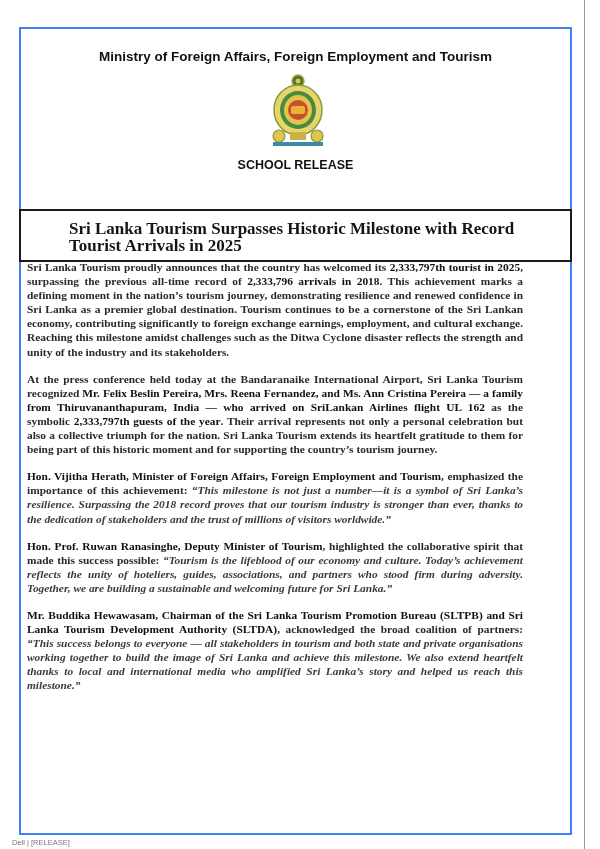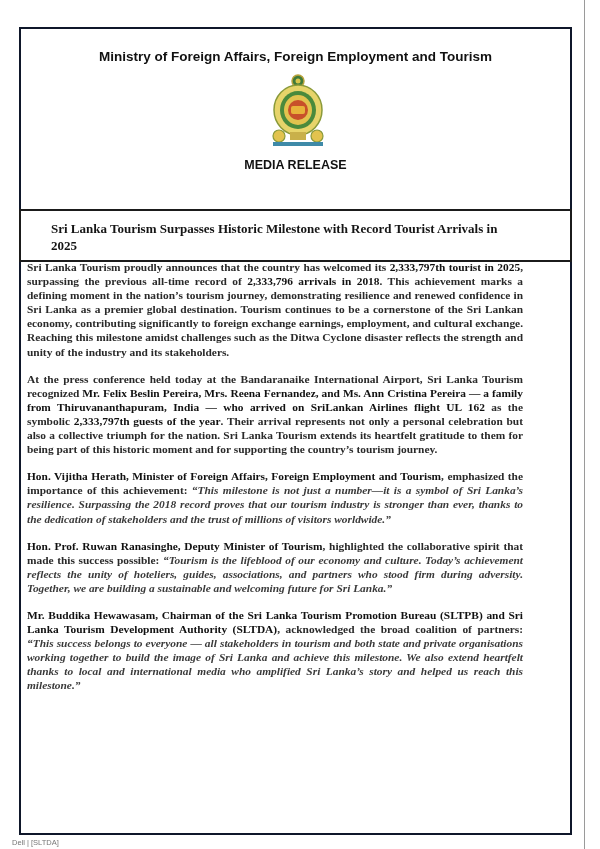--- a/index.html
+++ b/index.html
@@ -8,21 +8,21 @@
       background: #ffffff; position: relative;
       font-family: "Liberation Serif", serif;
       color: #1a1a1a;
     }
     .page-edge {
       position: absolute; left: 584px; top: 0; width: 1px; height: 849px;
       background: #9a9a9a;
     }
     .outer-box {
       position: absolute; left: 19px; top: 27px; width: 553px; height: 808px;
-      border: 2px solid #0f172a; box-sizing: border-box;
+      border: 2px solid #3b82f6; box-sizing: border-box;
     }
     .ministry {
       position: absolute; left: 0; right: 0; top: 20px;
       text-align: center;
       font-family: "Liberation Sans", sans-serif; font-weight: bold;
       font-size: 13.5px; color: #111;
     }
     .emblem {
       position: absolute; left: 244px; top: 43px; width: 66px; height: 76px;
     }
@@ -30,23 +30,23 @@
       position: absolute; left: 0; right: 0; top: 129px;
       text-align: center;
       font-family: "Liberation Sans", sans-serif; font-weight: bold;
       font-size: 12.5px; color: #111;
     }
     .title-box {
       position: absolute; left: -2px; top: 180px; width: 553px; height: 53px;
       border: 2px solid #1b1b1b; box-sizing: border-box;
     }
     .headline {
-      position: absolute; left: 30px; top: 9px; width: 470px;
+      position: absolute; left: 48px; top: 9px; width: 470px;
       font-family: "Liberation Serif", serif; font-weight: bold;
-      font-size: 13px; line-height: 17px; color: #151515;
+      font-size: 17px; line-height: 17px; color: #151515;
     }
     .body-text {
       position: absolute; left: 27px; top: 260px; width: 496px;
       font-size: 11.4px; line-height: 14.1px; text-align: justify;
       color: #2a2a2a;
     }
     .body-text p { margin: 0 0 13px 0; font-weight: bold; }
     .body-text b { color: #111; }
     .body-text i { color: #3a3a3a; }
     .footer {
@@ -69,28 +69,28 @@
     <ellipse cx="33" cy="38" rx="18" ry="19" fill="#4a8a3c"></ellipse>
     <ellipse cx="33" cy="38" rx="14" ry="15" fill="#e2c34e"></ellipse>
     <circle cx="33" cy="38" r="10" fill="#c8502a"></circle>
     <rect x="26" y="34" width="14" height="8" rx="2" fill="#e8b23a"></rect>
     <circle cx="14" cy="64" r="6" fill="#e2c34e" stroke="#8a9a3a" stroke-width="1.2"></circle>
     <circle cx="52" cy="64" r="6" fill="#e2c34e" stroke="#8a9a3a" stroke-width="1.2"></circle>
     <rect x="25" y="60" width="16" height="8" fill="#c9b04a"></rect>
     <rect x="8" y="70" width="50" height="4" fill="#3e8aa8"></rect>
   </svg>
 
-  <div class="release">MEDIA RELEASE</div>
+  <div class="release">SCHOOL RELEASE</div>
 
   <div class="title-box">
     <div class="headline">Sri Lanka Tourism Surpasses Historic Milestone with Record Tourist Arrivals in 2025</div>
   </div>
 </div>
 
 <div class="body-text">
   <p><span>Sri Lanka Tourism proudly announces that the country has welcomed its </span><b>2,333,797th tourist in 2025</b><span>, surpassing the previous all-time record of </span><b>2,333,796 arrivals in 2018</b><span>. This achievement marks a defining moment in the nation’s tourism journey, demonstrating resilience and renewed confidence in Sri Lanka as a premier global destination. Tourism continues to be a cornerstone of the Sri Lankan economy, contributing significantly to foreign exchange earnings, employment, and cultural exchange. Reaching this milestone amidst challenges such as the Ditwa Cyclone disaster reflects the strength and unity of the industry and its stakeholders.</span></p>
   <p><span>At the press conference held today at the Bandaranaike International Airport, Sri Lanka Tourism recognized </span><b>Mr. Felix Beslin Pereira, Mrs. Reena Fernandez, and Ms. Ann Cristina Pereira — a family from Thiruvananthapuram, India — who arrived on SriLankan Airlines flight UL 162</b><span> as the symbolic </span><b>2,333,797th guests of the year</b><span>. Their arrival represents not only a personal celebration but also a collective triumph for the nation. Sri Lanka Tourism extends its heartfelt gratitude to them for being part of this historic moment and for supporting the country’s tourism journey.</span></p>
   <p><b>Hon. Vijitha Herath, Minister of Foreign Affairs, Foreign Employment and Tourism</b><span>, emphasized the importance of this achievement: </span><i>“This milestone is not just a number—it is a symbol of Sri Lanka’s resilience. Surpassing the 2018 record proves that our tourism industry is stronger than ever, thanks to the dedication of stakeholders and the trust of millions of visitors worldwide.”</i></p>
   <p><b>Hon. Prof. Ruwan Ranasinghe, Deputy Minister of Tourism</b><span>, highlighted the collaborative spirit that made this success possible: </span><i>“Tourism is the lifeblood of our economy and culture. Today’s achievement reflects the unity of hoteliers, guides, associations, and partners who stood firm during adversity. Together, we are building a sustainable and welcoming future for Sri Lanka.”</i></p>
   <p><b>Mr. Buddika Hewawasam, Chairman of the Sri Lanka Tourism Promotion Bureau (SLTPB) and Sri Lanka Tourism Development Authority (SLTDA)</b><span>, acknowledged the broad coalition of partners: </span><i>“This success belongs to everyone — all stakeholders in tourism and both state and private organisations working together to build the image of Sri Lanka and achieve this milestone. We also extend heartfelt thanks to local and international media who amplified Sri Lanka’s story and helped us reach this milestone.”</i></p>
 </div>
 
-<div class="footer">Dell | [SLTDA]</div>
+<div class="footer">Dell | [RELEASE]</div>
 
 </body></html>

